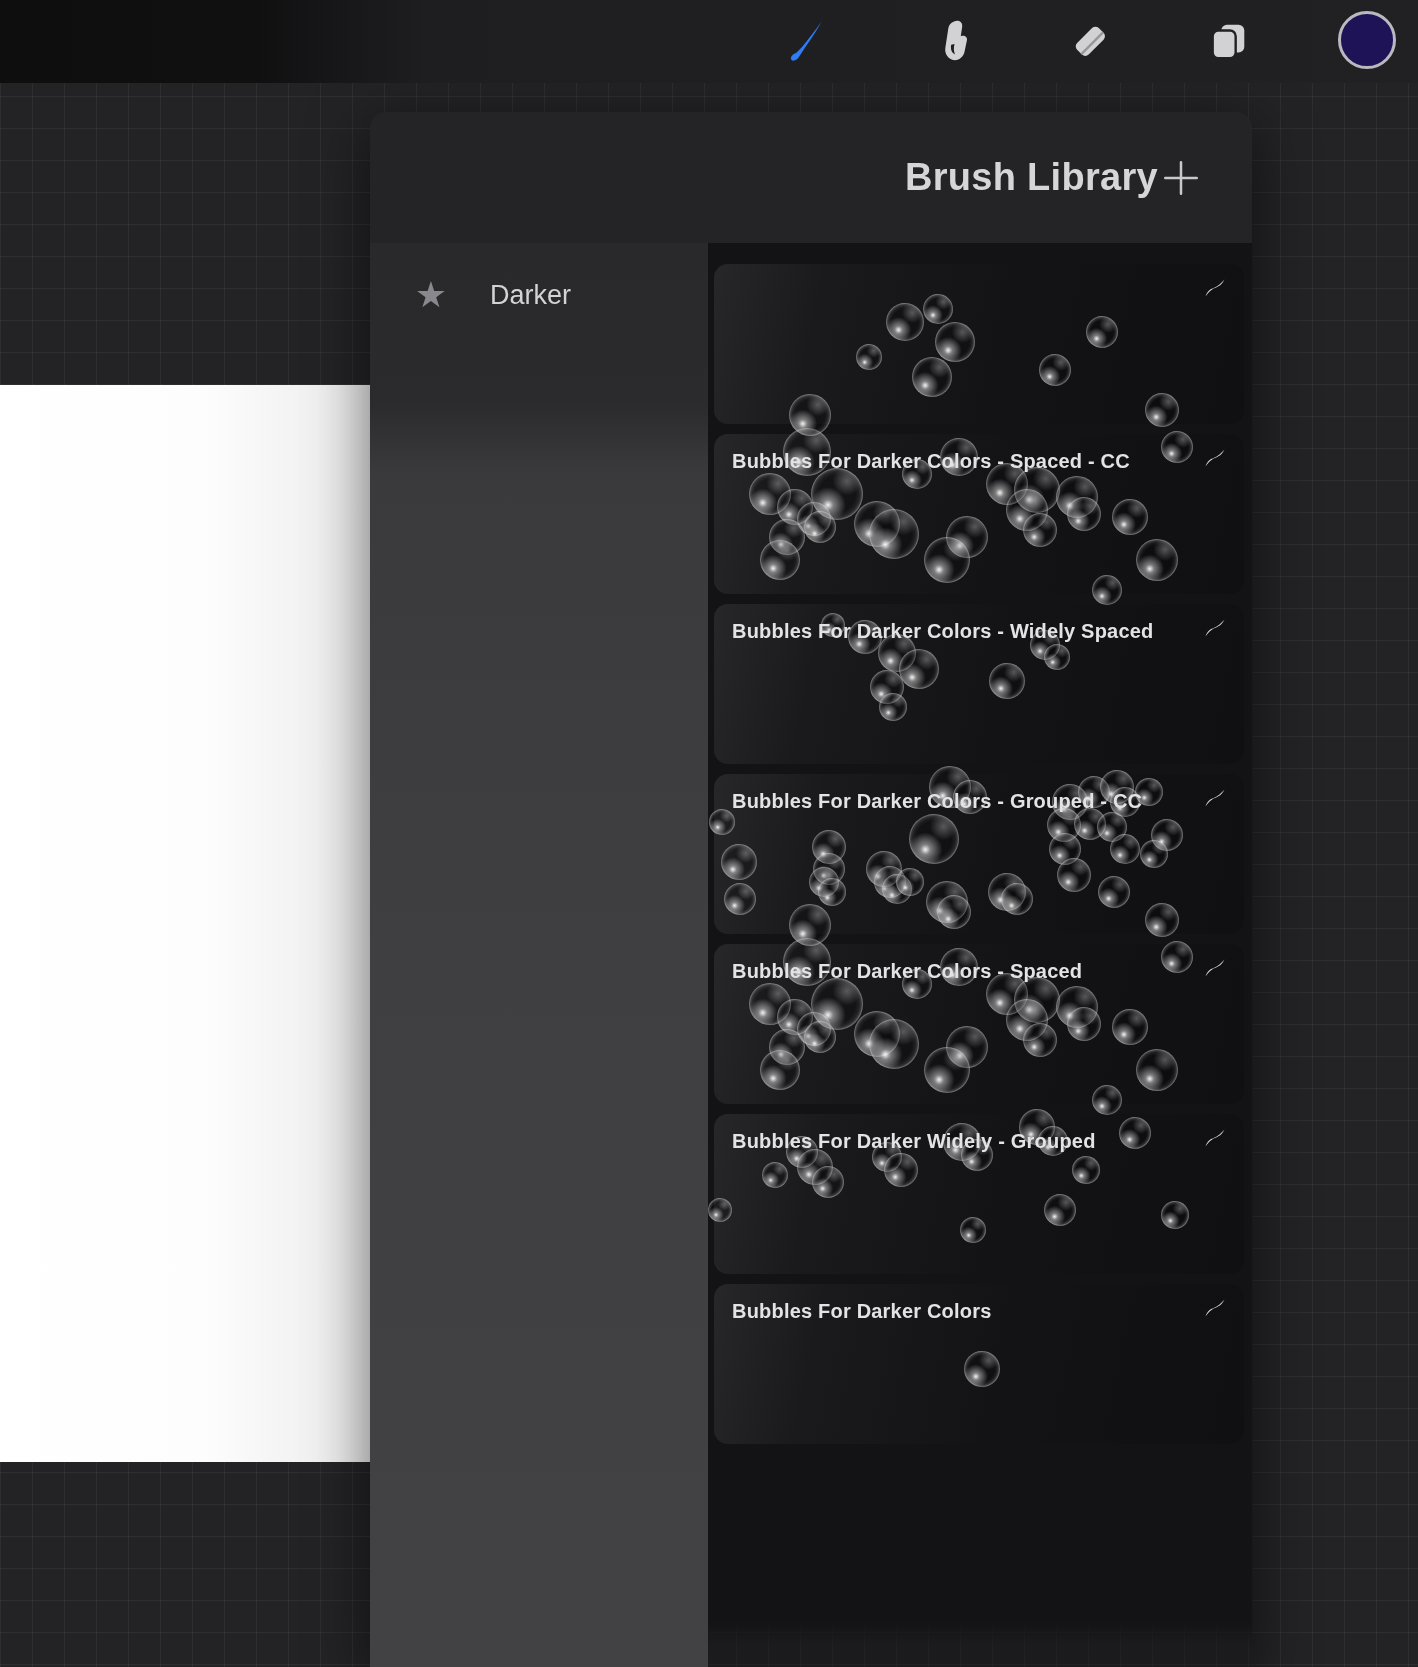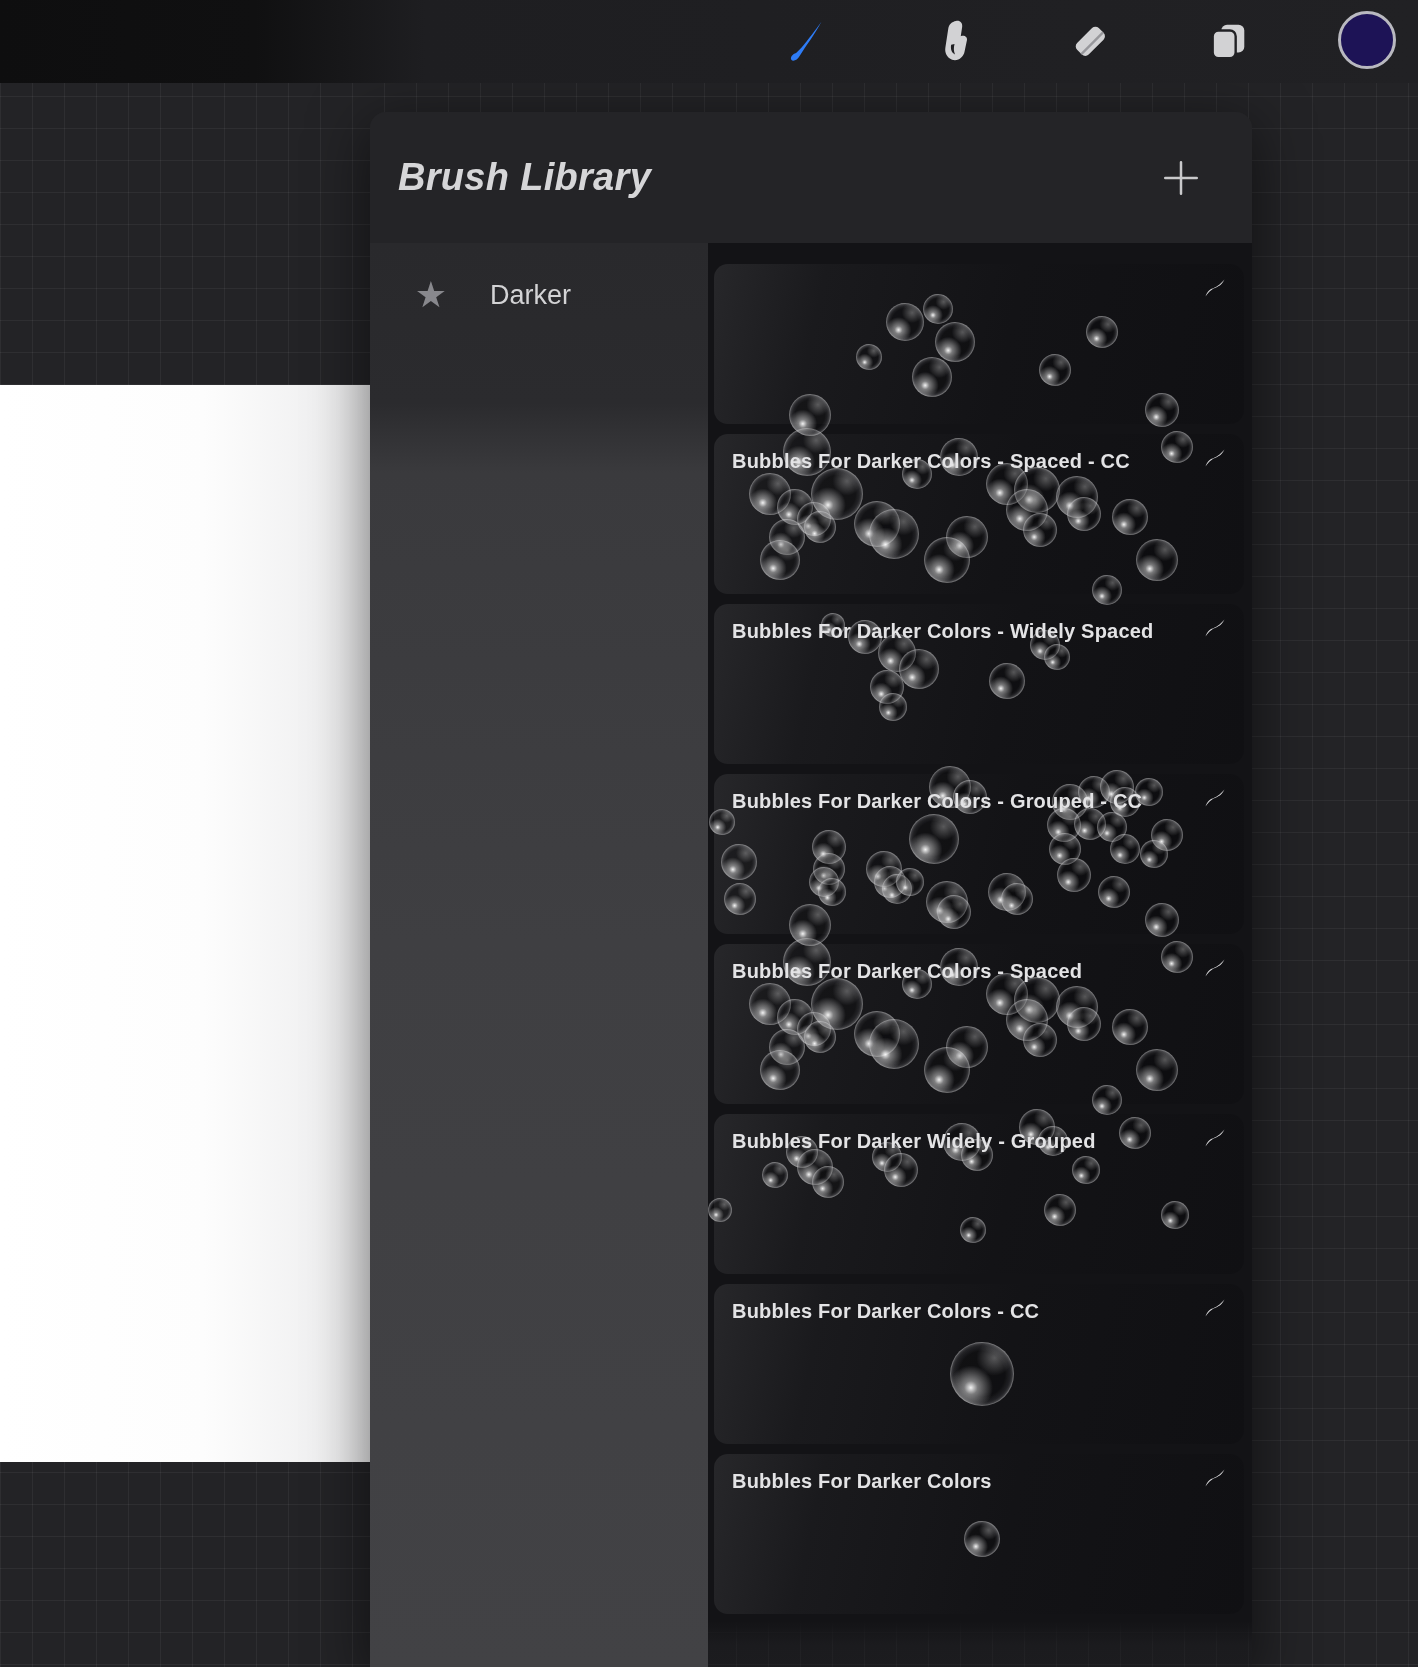--- a/index.html
+++ b/index.html
@@ -40,21 +40,21 @@
   }
   
   .panel{
     position:absolute;left:370px;top:112px;width:882px;height:1555px;
     border-radius:16px 16px 0 0;overflow:hidden;
     box-shadow:0 14px 60px rgba(0,0,0,.55);
     display:flex;flex-direction:column;z-index:4;
   }
   .panel-header{
     height:131px;background:#242427;flex:0 0 auto;
-    display:flex;align-items:center;justify-content:space-between;font-style:italic;
+    display:flex;align-items:center;justify-content:flex-end;
   }
   .panel-title{
     margin-left:28px;font-size:38px;font-weight:700;color:#d6d6d8;letter-spacing:.3px;
   }
   .plus-btn{
     margin-right:48px;width:46px;height:46px;display:flex;align-items:center;justify-content:center;cursor:pointer;
   }
   .panel-body{flex:1;display:flex;min-height:0;}
   .sidebar{
     width:338px;flex:0 0 auto;
@@ -317,29 +317,20 @@
               <span class="bubble" style="left: 330px; top: 80px; height: 30px; width: 30px;"></span>
               <span class="bubble" style="left: 447px; top: 87px; height: 26px; width: 26px;"></span>
               <span class="bubble" style="left: 246px; top: 103px; height: 24px; width: 24px;"></span>
             </div>
     <div class="brush-name">Bubbles For Darker Widely - Grouped</div>
     <svg class="card-swoosh" viewBox="0 0 24 24">
       <path d="M2.5 20.5 C7 9 11 16 21.5 3.5 C16 14 11 8.5 2.5 20.5 Z" fill="#dcdcde"></path>
     </svg>
   </div>
 
-  <div class="brush-card">
-    <div class="preview">
-              <span class="bubble" style="left: 236px; top: 58px; height: 62px; width: 62px;"></span>
-            </div>
-    <div class="brush-name">Bubbles For Darker Colors - CC</div>
-    <svg class="card-swoosh" viewBox="0 0 24 24">
-      <path d="M2.5 20.5 C7 9 11 16 21.5 3.5 C16 14 11 8.5 2.5 20.5 Z" fill="#dcdcde"></path>
-    </svg>
-  </div>
 
   <div class="brush-card">
     <div class="preview">
               <span class="bubble" style="left: 250px; top: 67px; height: 34px; width: 34px;"></span>
             </div>
     <div class="brush-name">Bubbles For Darker Colors</div>
     <svg class="card-swoosh" viewBox="0 0 24 24">
       <path d="M2.5 20.5 C7 9 11 16 21.5 3.5 C16 14 11 8.5 2.5 20.5 Z" fill="#dcdcde"></path>
     </svg>
   </div>

